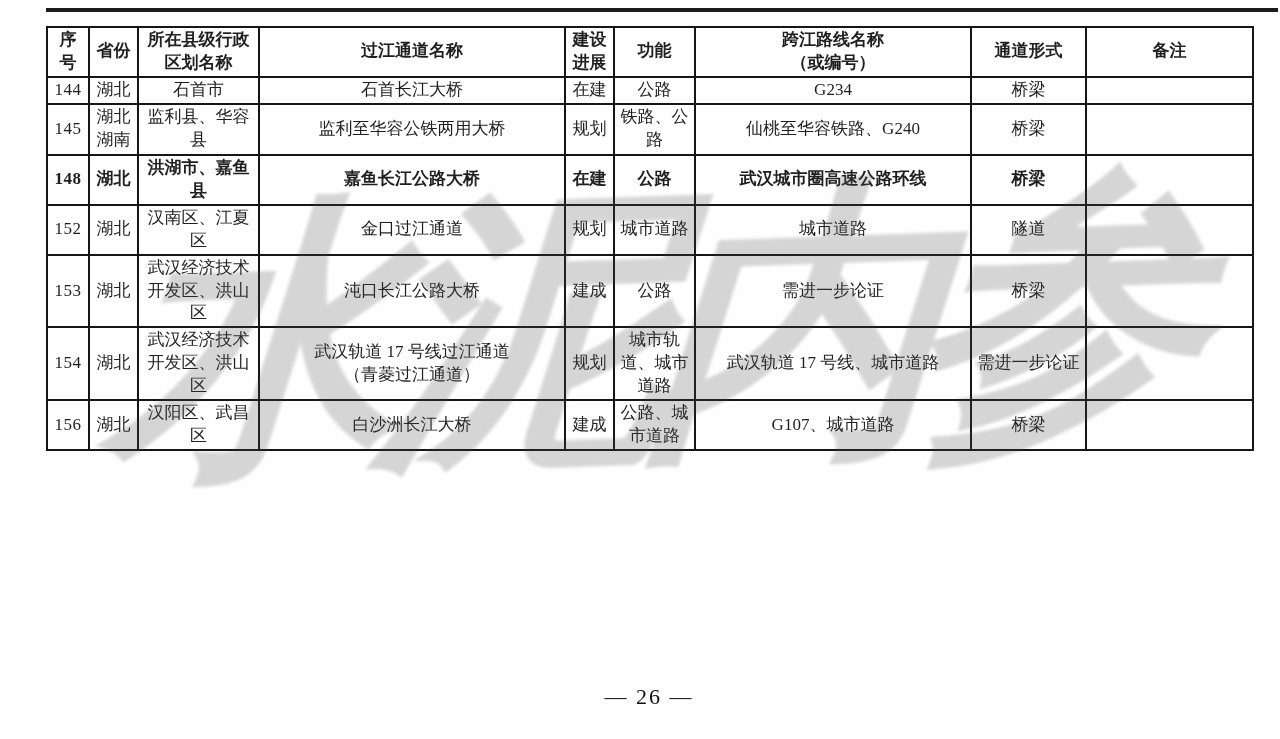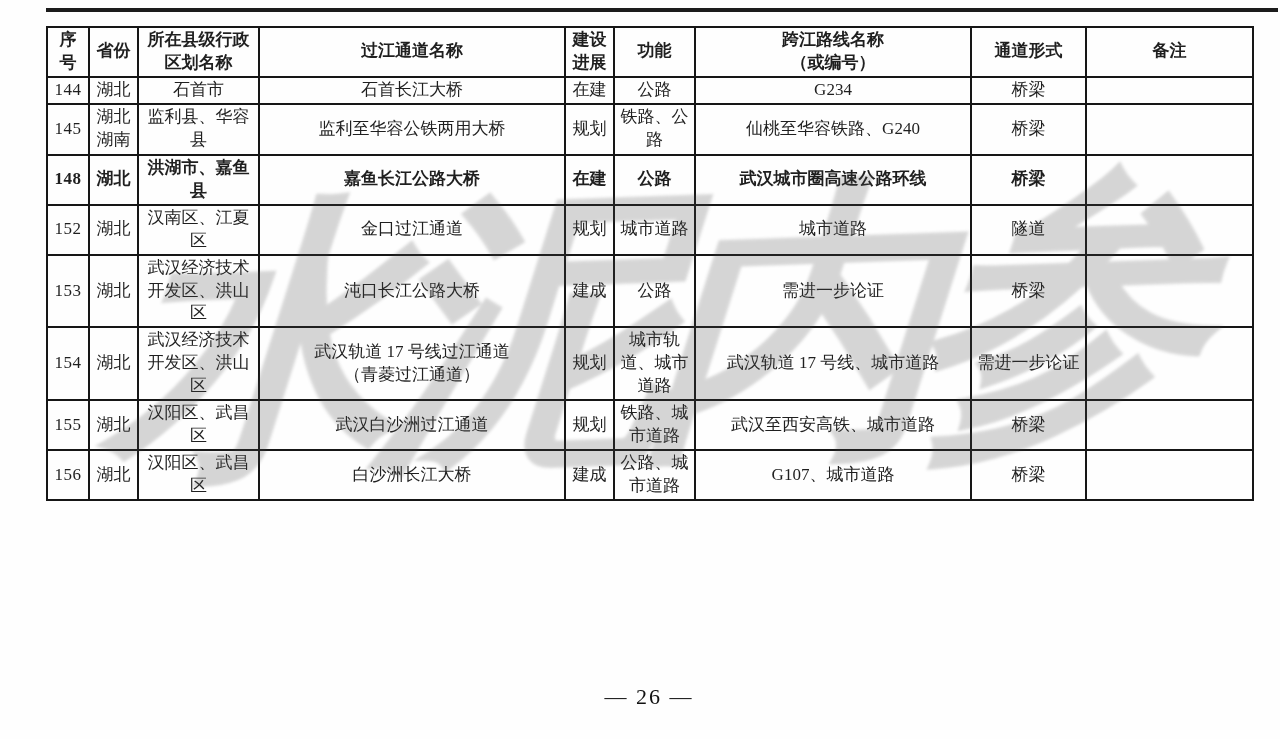--- a/index.html
+++ b/index.html
@@ -168,31 +168,20 @@
           <td class="col-county">武汉经济技术开发区、洪山区</td>
           <td class="col-channel-name">武汉轨道 17 号线过江通道
 （青菱过江通道）</td>
           <td class="col-progress">规划</td>
           <td class="col-function">城市轨道、城市道路</td>
           <td class="col-route">武汉轨道 17 号线、城市道路</td>
           <td class="col-form">需进一步论证</td>
           <td class="col-remark"></td>
         </tr>
         <tr style="height: 48px;">
-          <td class="col-serial">155</td>
-          <td class="col-province">湖北</td>
-          <td class="col-county">汉阳区、武昌区</td>
-          <td class="col-channel-name">武汉白沙洲过江通道</td>
-          <td class="col-progress">规划</td>
-          <td class="col-function">铁路、城市道路</td>
-          <td class="col-route">武汉至西安高铁、城市道路</td>
-          <td class="col-form">桥梁</td>
-          <td class="col-remark"></td>
-        </tr>
-        <tr style="height: 48px;">
           <td class="col-serial">156</td>
           <td class="col-province">湖北</td>
           <td class="col-county">汉阳区、武昌区</td>
           <td class="col-channel-name">白沙洲长江大桥</td>
           <td class="col-progress">建成</td>
           <td class="col-function">公路、城市道路</td>
           <td class="col-route">G107、城市道路</td>
           <td class="col-form">桥梁</td>
           <td class="col-remark"></td>
         </tr>

